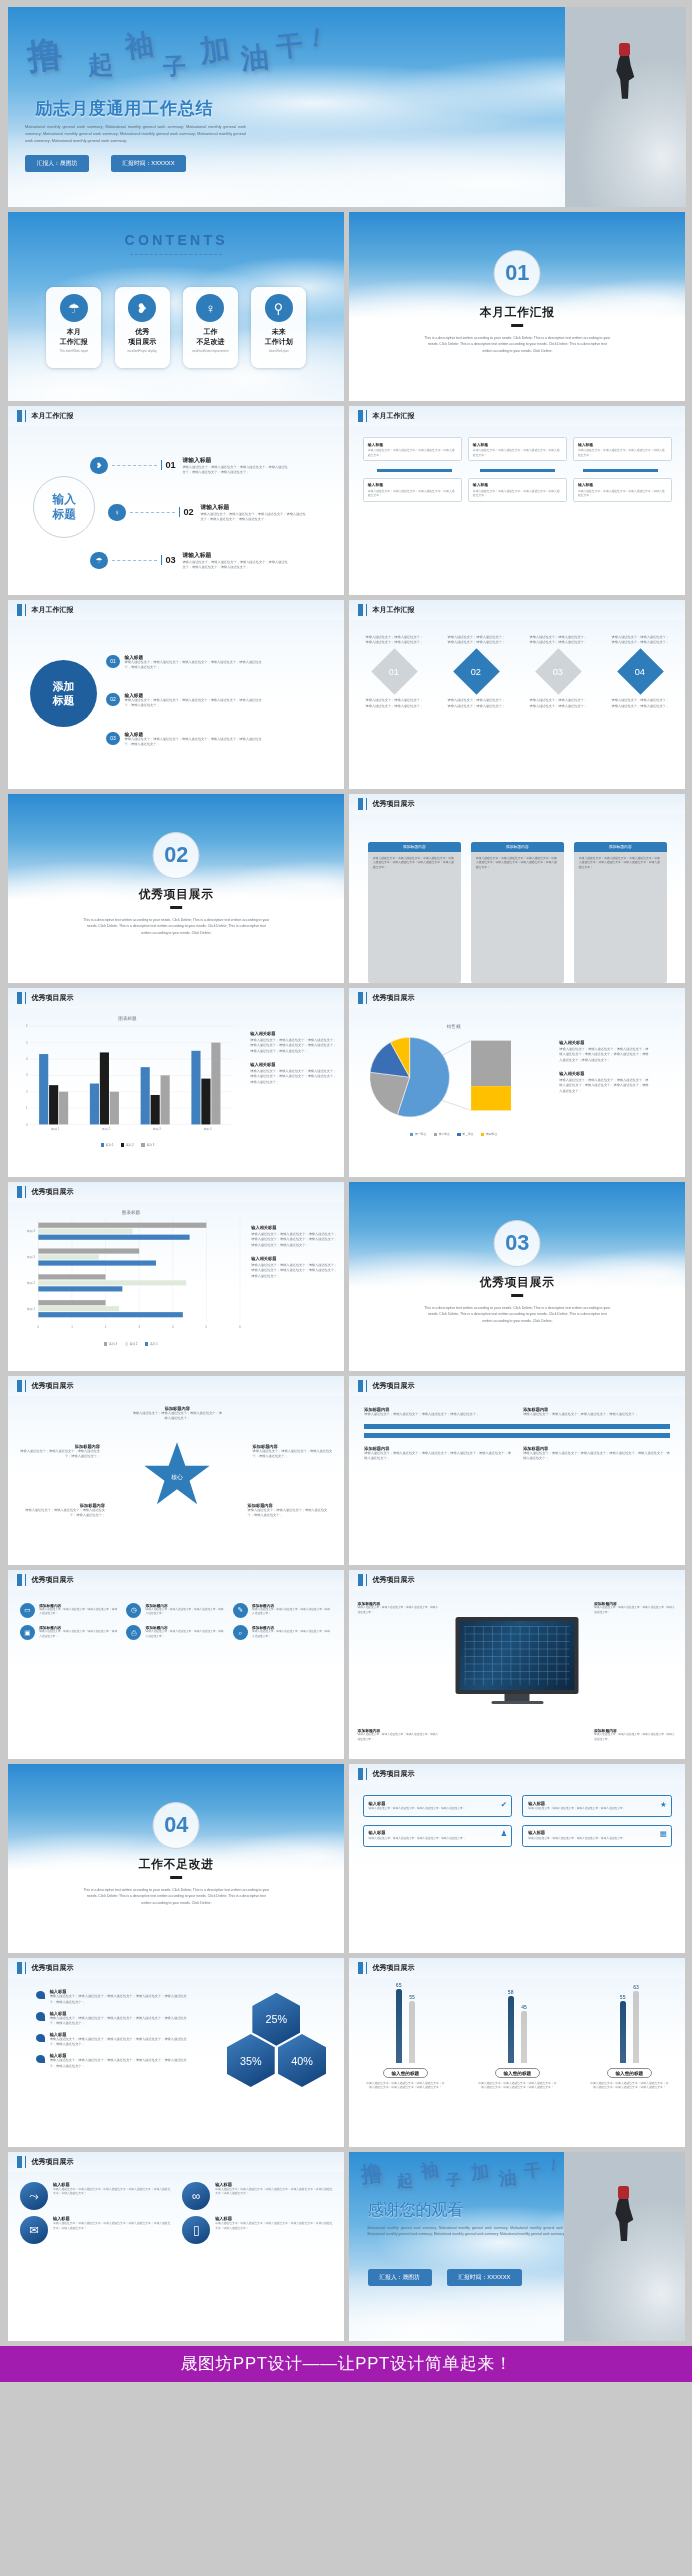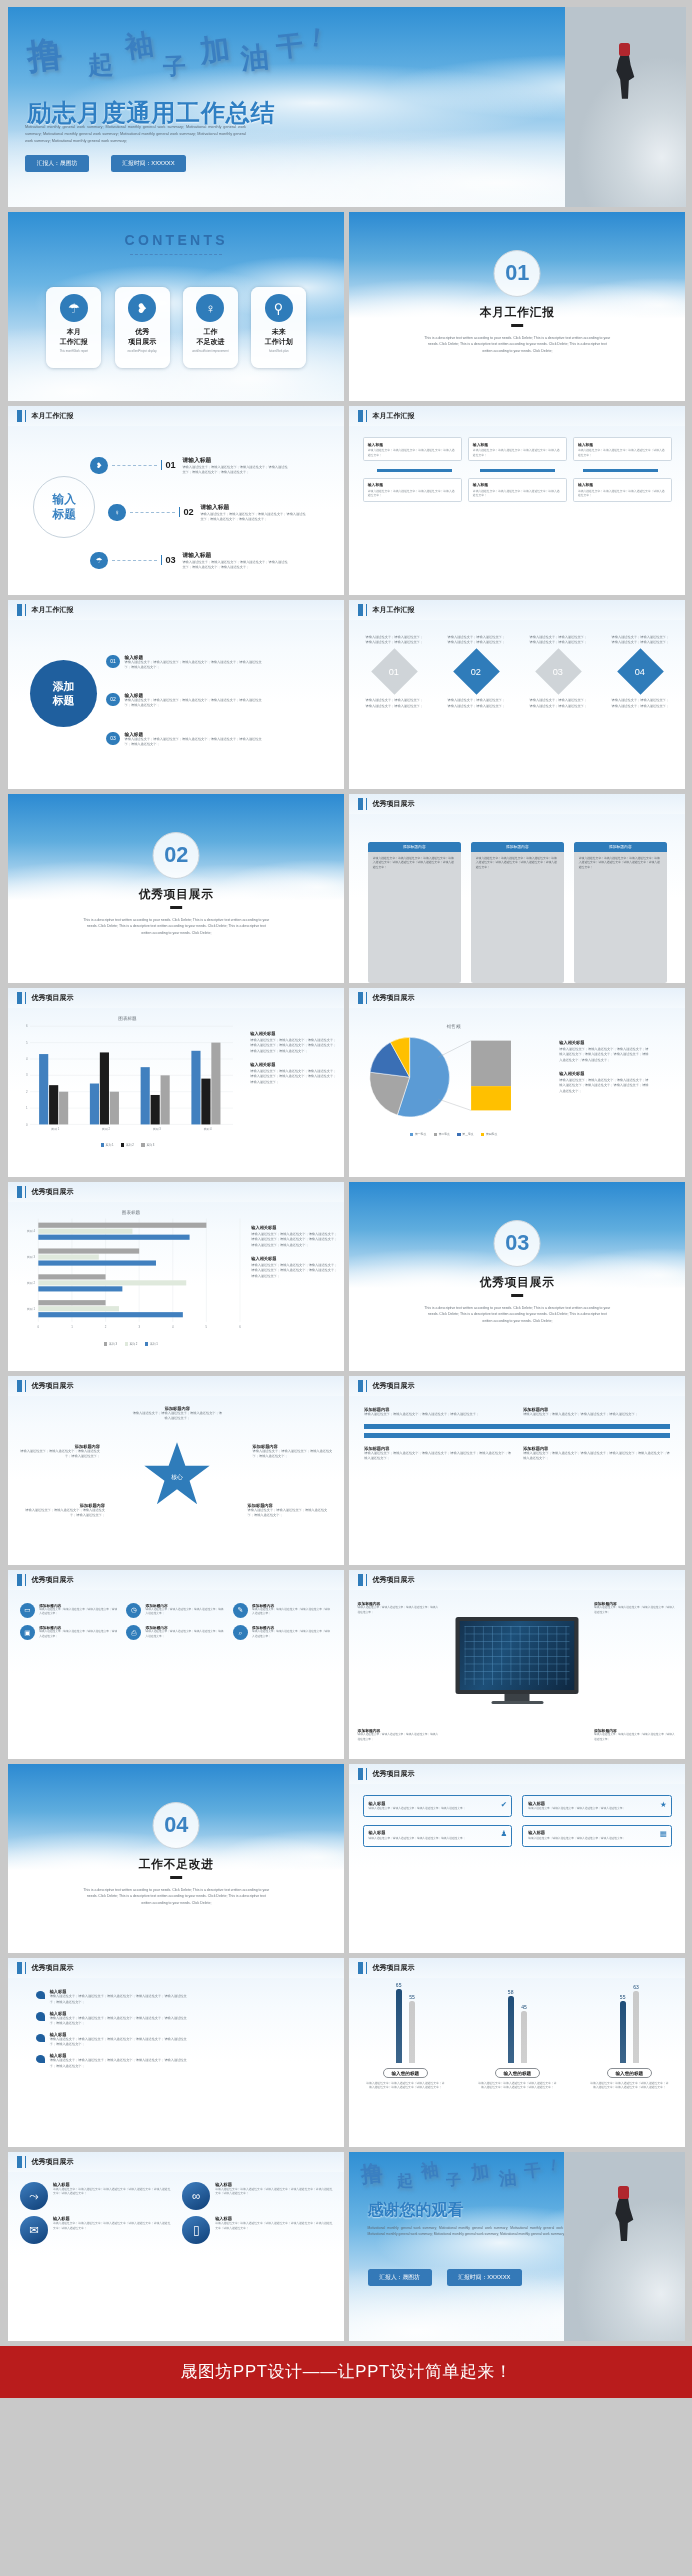--- a/index.html
+++ b/index.html
@@ -58,22 +58,22 @@
   .b1 { left:18.3px;  top:30px;  font-size:35px; transform:rotate(-6deg); }
   .b2 { left:80px;  top:45px;  font-size:25px; transform:rotate(-3deg); }
   .b3 { left:117px; top:25px;  font-size:28px; transform:rotate(-8deg); }
   .b4 { left:155px; top:47px;  font-size:23px; transform:rotate(-2deg); }
   .b5 { left:192px; top:28px;  font-size:30px; transform:rotate(-7deg); }
   .b6 { left:233px; top:37px;  font-size:28px; transform:rotate(-5deg); }
   .b7 { left:268px; top:25px;  font-size:27px; transform:rotate(-6deg); }
   .b8 { left:296px; top:18.3px;  font-size:25px; transform:rotate(6deg); }
 
   .s1-title {
-    position:absolute; left:19px; top:90px;
-    font-size:24px; font-weight:bold; color:#2f7fc3;
+    position:absolute; left:27px; top:90px;
+    font-size:17px; font-weight:bold; color:#2f7fc3;
     letter-spacing:0.8px; text-shadow:0 0.8px 1.7px rgba(255,255,255,.8);
   }
   .s1-sub {
     position:absolute; left:16.7px; top:117px; width:221px;
     font-size:3.8px; line-height:1.9; color:#5c6b78; text-align:justify;
   }
   .pillrow { position:absolute; left:16.7px; top:148px; display:flex; gap:21.7px; }
   .pill {
     background:#3479b8; color:#fff; font-size:5.8px;
     padding:4.2px 11.7px; border-radius:2.5px; white-space:nowrap;
@@ -178,26 +178,26 @@
   .monitor .scr { position:absolute; inset:0;
     background:linear-gradient(120deg,#14324f 0%,#1d4f78 40%,#0e2740 100%);}
   .monitor .grid2 { position:absolute; inset:5px; opacity:.55;
     background-image:linear-gradient(rgba(120,190,240,.5) 0.8px,transparent 0.8px),
                      linear-gradient(90deg,rgba(120,190,240,.5) 0.8px,transparent 0.8px);
     background-size:9.2px 7.5px; }
   .mstand { width:25px; height:7.5px; background:#3b4146; margin:0 auto; }
   .mbase { width:52px; height:3.3px; background:#4a5156; border-radius:1.7px; margin:0 auto; }
 
   
-  .thx-title { position:absolute; left:18.3px; top:48px; font-size:16px; font-weight:bold; color:#2f7fc3;
+  .thx-title { position:absolute; left:18.3px; top:48px; font-size:16px; font-weight:normal; color:#2f7fc3;
     text-shadow:0 0.8px 1.7px rgba(255,255,255,.7); }
   .thx-sub { position:absolute; left:18.3px; top:73px; width:212px; font-size:3.3px; line-height:1.9; color:#5c6b78; text-align:justify; }
 
   
-  .footer { width:693px; height:52px; background:#b91c1c; display:flex; align-items:center; justify-content:center;
+  .footer { width:693px; height:36px; background:#a21caf; display:flex; align-items:center; justify-content:center;
     color:#fff; font-size:16.7px; letter-spacing:0.8px;text-align:right; }
 </style>
 </head>
 <body>
 
 <div class="deck">
 
   <div class="row">
     <div class="slide wide">
       <div class="sky"></div>
@@ -884,20 +884,35 @@
               </div>
           </div>
           <div style="display:flex;gap:4.2px;">
             <span style="width:9.2px;height:8.3px;background:#1f5f9e;border-radius:50% 50% 0 50%;flex:none;margin-top:1.7px;"></span>
             <div>
                 <div class="ttl" style="font-size:4.2px">输入标题</div>
                 <div class="tx">请输入描述性文字；请输入描述性文字；请输入描述性文字；请输入描述性文字；请输入描述性文字；请输入描述性文字；</div>
               </div>
           </div>
         </div>
+        <div style="position:absolute;right:18.3px;top:15px;">
+          <div style="display:flex;justify-content:center;">
+            <div class="hex">
+                <span>25%</span>
+              </div>
+          </div>
+          <div style="display:flex;gap:3.3px;margin-top:-11.7px;">
+            <div class="hex">
+                <span>35%</span>
+              </div>
+            <div class="hex">
+                <span>40%</span>
+              </div>
+          </div>
+        </div>
       </div>
     </div>
 
     <div class="slide">
       <div class="lightbg"></div>
       <div class="hbar">
         <span class="sqr"></span>
           <span class="ln"></span>
         <span class="tt">优秀项目展示</span>
       </div>

